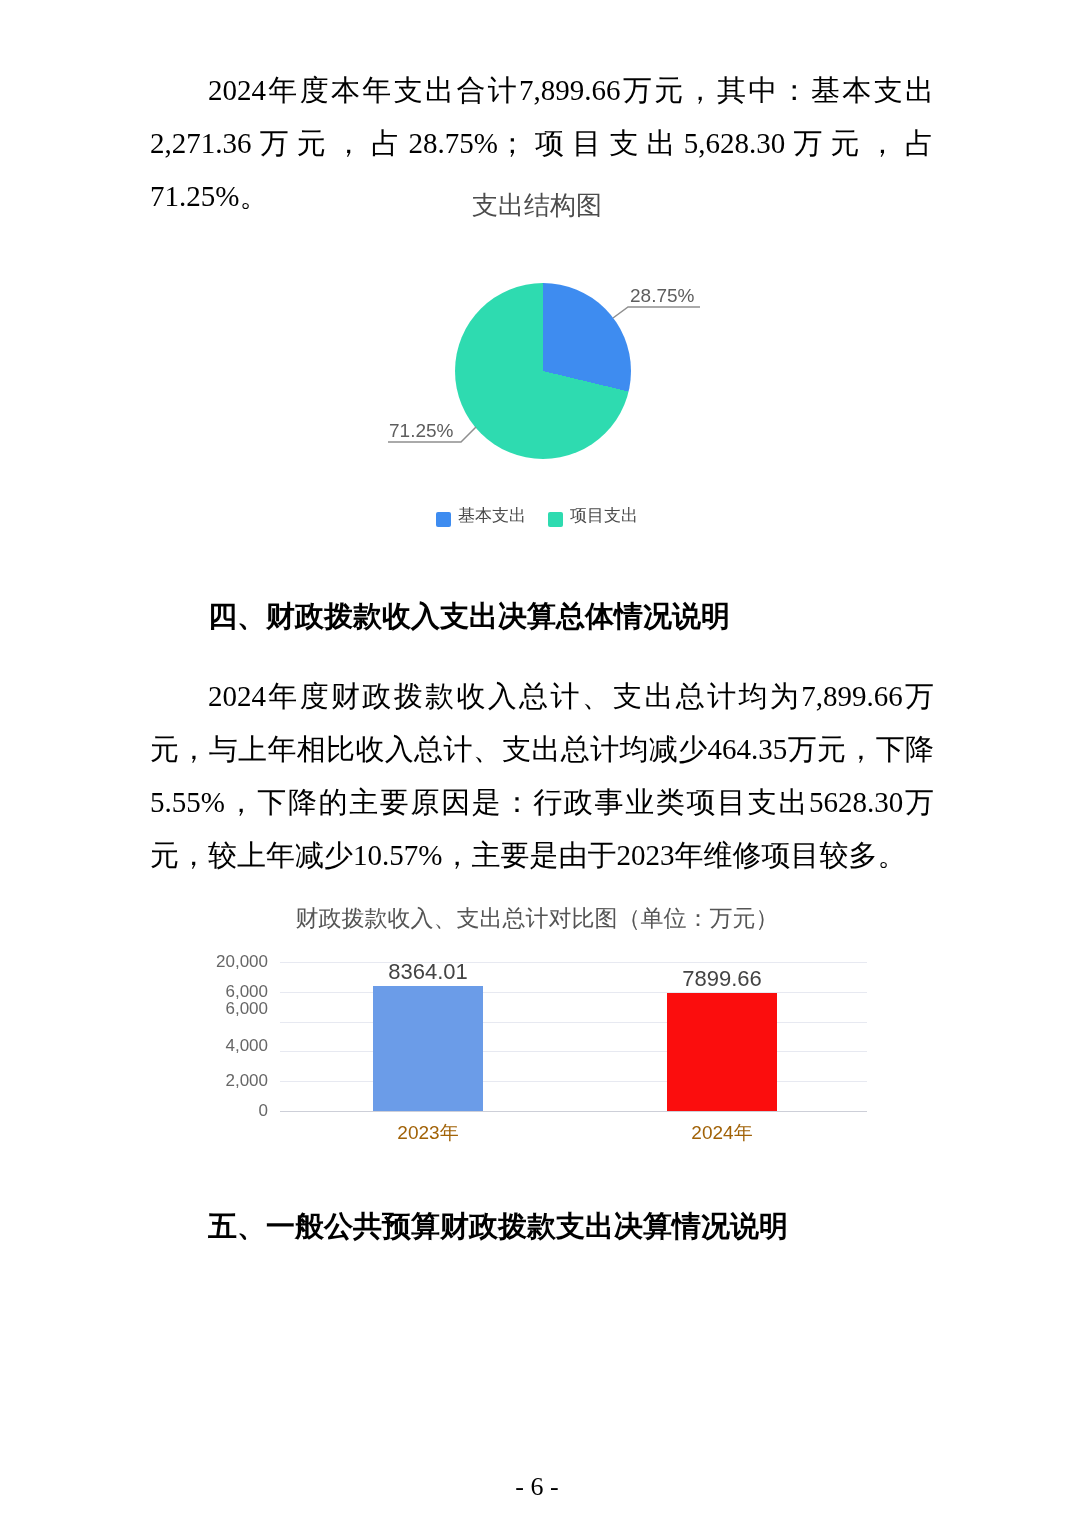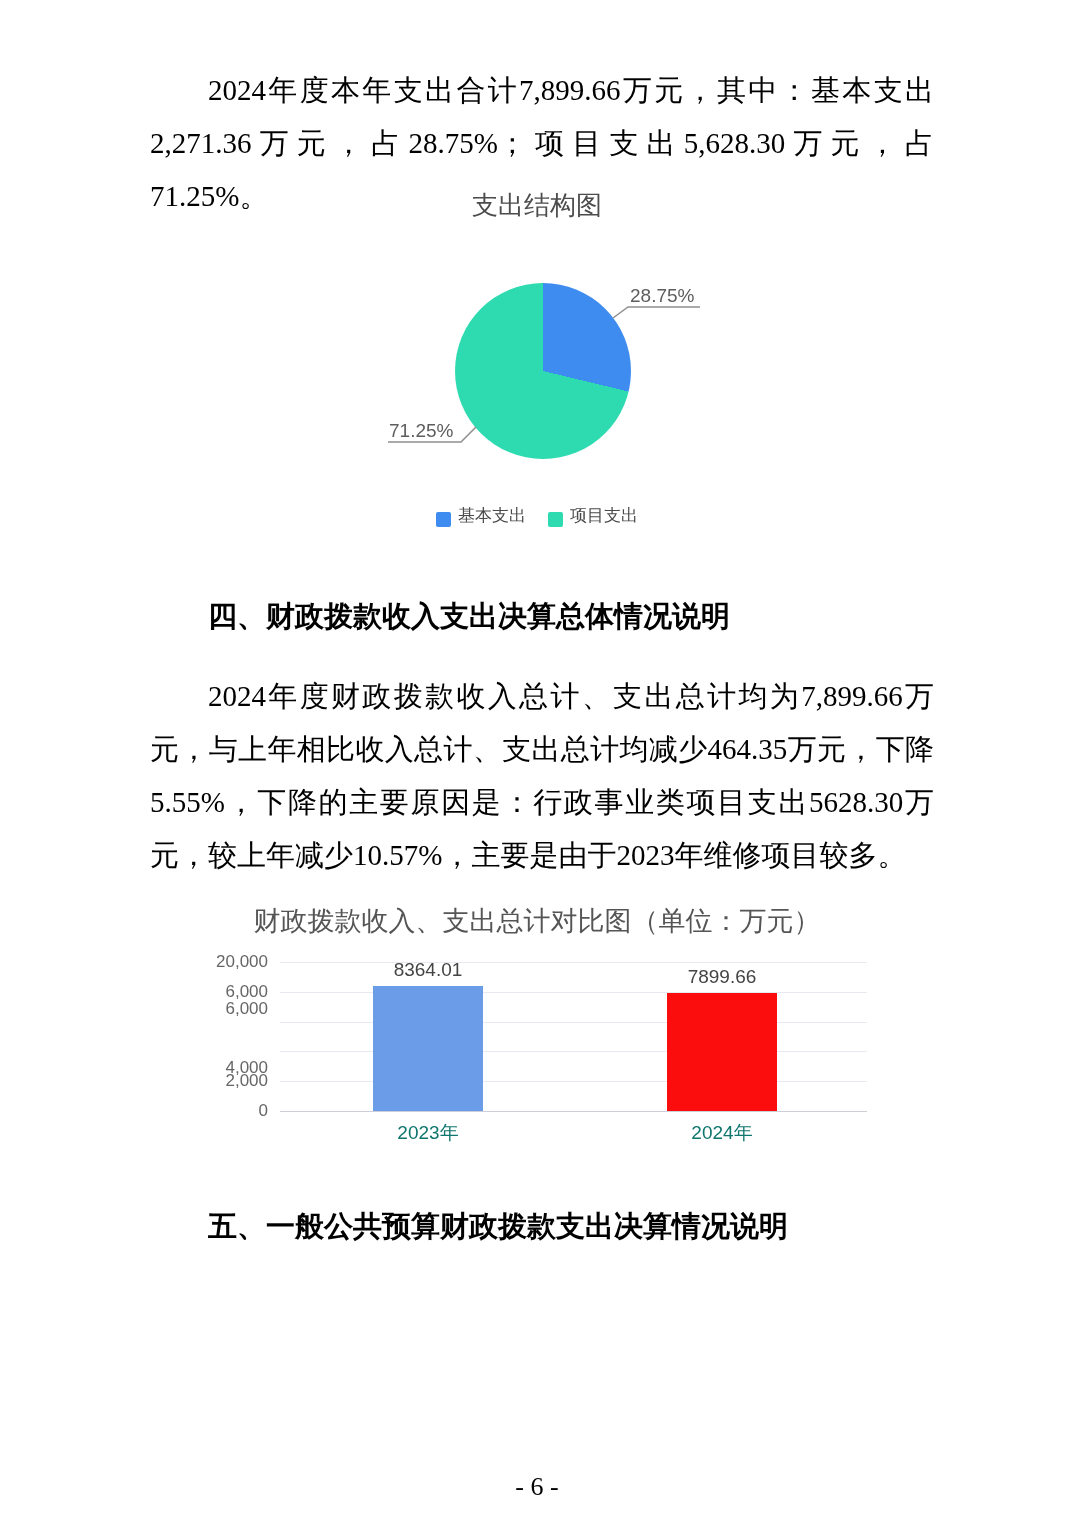--- a/index.html
+++ b/index.html
@@ -15,21 +15,21 @@
   .heading {
     position:absolute; left:150px; width:860px; margin:0; padding-left:58px;
     font-family:"Liberation Sans","DejaVu Sans",sans-serif;
     font-weight:bold; font-size:29px; color:#000; line-height:40px;
   }
   .chart-title {
     position:absolute; left:0; width:1074px; text-align:center;
     font-family:"Liberation Sans","DejaVu Sans",sans-serif;
   }
   .pie-title { top:188px; font-size:26px; color:#4c4c4c; font-weight:500;font-family:Liberation Mono, monospace; }
-  .bar-title { top:903px; font-size:27px; color:#555555; font-weight:400; }
+  .bar-title { top:903px; font-size:23px; color:#555555; font-weight:400; }
   .pie {
     position:absolute; left:455px; top:283px; width:176px; height:176px;
     border-radius:50%;
   }
   .leader-svg {
     position:absolute; left:0; top:0; width:1074px; height:520px;
     pointer-events:none;
   }
   .pie-label {
     position:absolute; width:72px; text-align:left;
@@ -49,22 +49,22 @@
     font-family:"Liberation Sans","DejaVu Sans",sans-serif;
   }
   .plot { position:absolute; left:80px; top:12px; width:587px; height:149px; }
   .gridline { position:absolute; left:0; width:587px; height:1px; background:#e7e9f1; }
   .gridline.zero { background:#cdcfd8; }
   .ytick {
     position:absolute; left:-92px; width:80px; text-align:right;
     font-size:17px; color:#666; line-height:22px;
   }
   .bar { position:absolute; width:110px; }
-  .bar-value { position:absolute; width:120px; text-align:center; font-size:19px; color:#444; }
-  .xtick { position:absolute; top:158px; width:120px; text-align:center; font-size:19px; color:#0f766e; }
+  .bar-value { position:absolute; width:120px; text-align:center; font-size:22px; color:#444; }
+  .xtick { position:absolute; top:158px; width:120px; text-align:center; font-size:19px; color:#a16207; }
   .page-number {
     position:absolute; left:0; top:1472px; width:1074px; text-align:center;
     font-size:26px; color:#000;
   }
 </style>
 </head>
 <body>
 
 <div id="page">
 
@@ -100,21 +100,21 @@
 
   <div class="chart-title bar-title">财政拨款收入、支出总计对比图（单位：万元）</div>
 
   <div class="bar-chart">
     <div class="plot">
         <div class="gridline zero" style="top: 149px;"></div>
         <div class="ytick" style="top: 138px;">0</div>
         <div class="gridline" style="top: 119.2px;"></div>
         <div class="ytick" style="top: 108.2px;">2,000</div>
         <div class="gridline" style="top: 89.4px;"></div>
-        <div class="ytick" style="top: 95px; text-align: right;">4,000</div>
+        <div class="ytick" style="top: 73px; text-align: right;">4,000</div>
         <div class="gridline" style="top: 59.6px;"></div>
         <div class="ytick" style="top: 36px;">6,000</div>
         <div class="gridline" style="top: 29.8px;"></div>
         <div class="ytick" style="top: 18.8px;">6,000</div>
         <div class="gridline" style="top: 0px;"></div>
         <div class="ytick" style="top: -11px;">20,000</div>
         <div class="bar" style="left: 93px; top: 24.3763px; height: 124.624px; background: rgb(107, 156, 232);"></div>
         <div class="bar-value" style="left: 88px; top: -2.62375px;">8364.01</div>
         <div class="xtick" style="left: 88px;">2023年</div>
         <div class="bar" style="left: 387px; top: 31.2951px; height: 117.705px; background: rgb(251, 13, 13);"></div>

